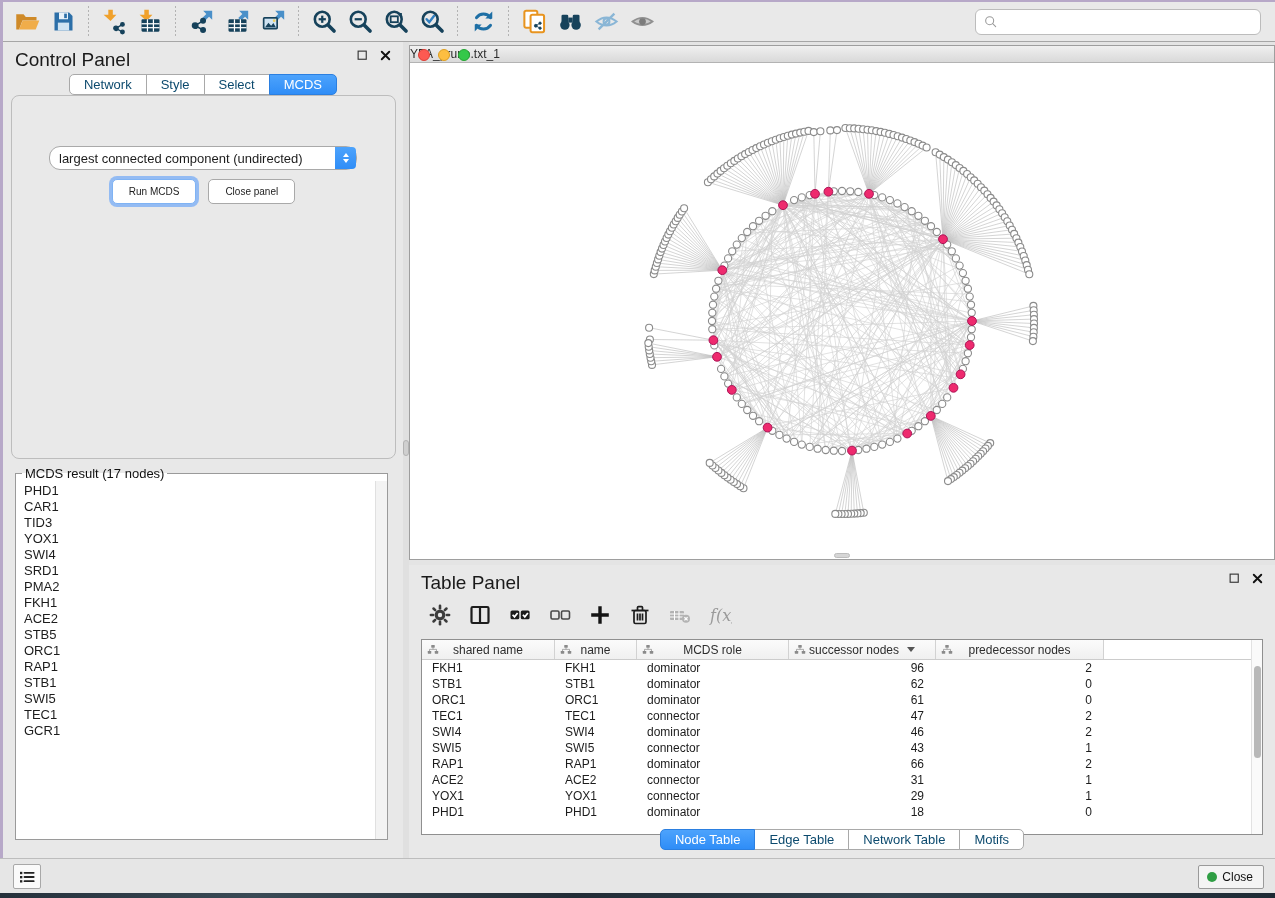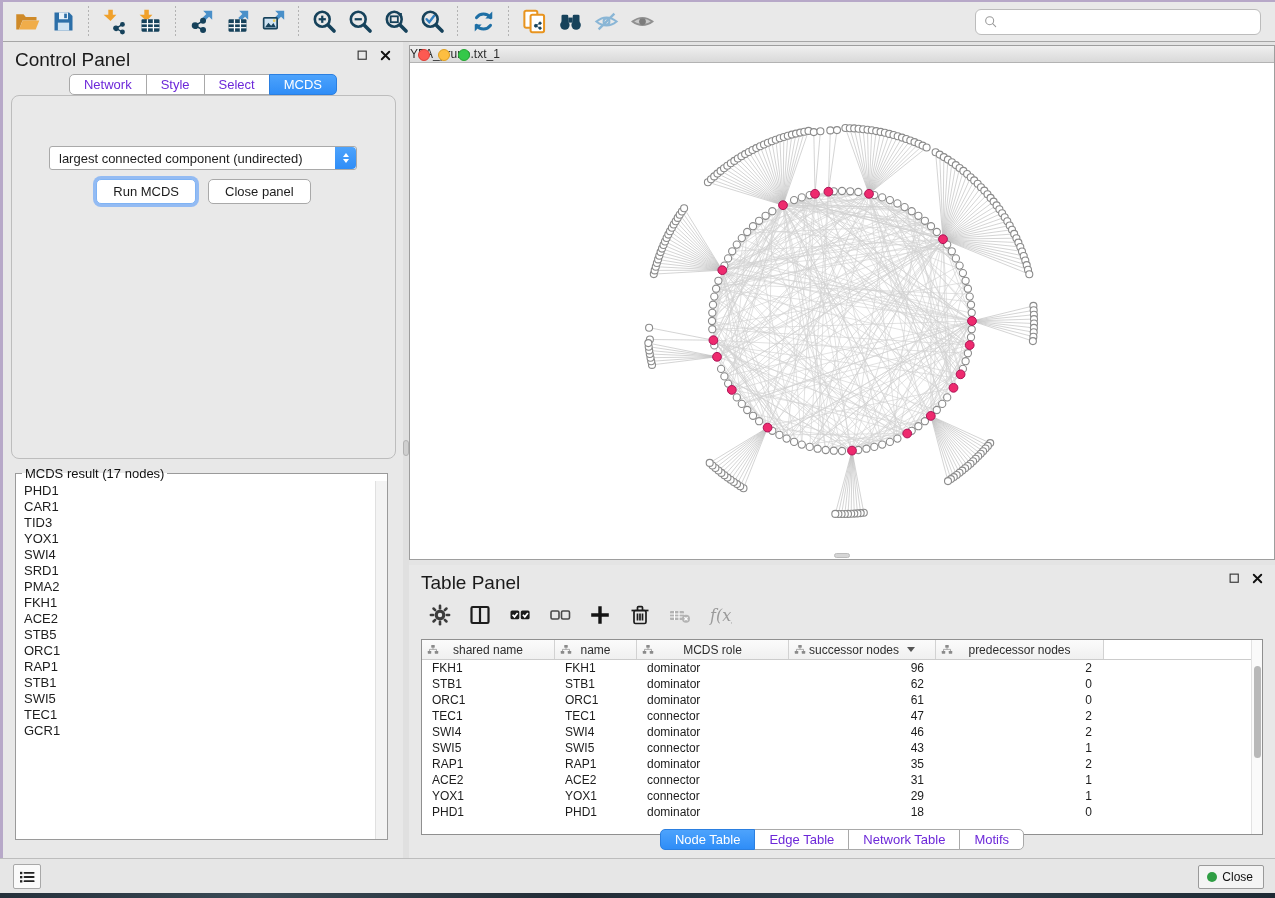--- a/index.html
+++ b/index.html
@@ -32,42 +32,42 @@
   .control-panel { position:absolute; left:0; top:0; width:400px; bottom:0; background:#e8e8e8; }
   .panel-header { position:relative; height:28px; }
   .panel-header .ph-title { position:absolute; left:12px; top:7px; font-size:19px; color:#1a1a1a; }
   .ph-icons { position:absolute; right:10px; top:6px; display:flex; gap:8px; }
   .ph-icons .ph-btn { width:15px; height:15px; border:none; background:transparent; padding:0; }
   .ph-icons svg { width:15px; height:15px; }
 
   .seg-tabs { position:absolute; left:0; right:0; display:flex; justify-content:center; }
   .cp-tabs { top:32px; }
   .seg-tab { height:21px; padding:0 14px; background:#fff; border:1px solid #a9a9a9;
-    margin-left:-1px; font-size:13px; color:#6d28d9; display:flex; align-items:center; cursor:default;
+    margin-left:-1px; font-size:13px; color:#0c4a6e; display:flex; align-items:center; cursor:default;
     font-family:"Liberation Sans",sans-serif; position:relative; }
   .seg-tab:first-child { border-radius:5px 0 0 5px; margin-left:0; }
   .seg-tab:last-child { border-radius:0 5px 5px 0; }
   .seg-tab.active { background:linear-gradient(var(--accent-light,#4da3fc),var(--accent,#2f8df7));
     border-color:#2b7fe0; color:#fff; z-index:1; }
 
   .cp-subpanel { position:absolute; left:8px; right:7px; top:53px; height:364px;
     border:1px solid #bdbdbd; border-radius:8px; background:#e9e9e9; }
   .opt-label { text-align:center; margin-top:18px; font-size:13px; }
   .mac-select { position:absolute; left:37px; right:38px; top:50px; height:24px; background:#fff;
-    border:1px solid #a9a9a9; border-radius:3px; display:flex; align-items:center; }
+    border:1px solid #a9a9a9; border-radius:11px; display:flex; align-items:center; }
   .mac-select .sel-value { flex:1; padding-left:9px; font-size:13px; white-space:nowrap; overflow:hidden; }
   .sel-stepper { width:21px; height:22px; margin-right:0px; border-radius:0 4px 4px 0;
     background:linear-gradient(var(--accent-light,#4da3fc),var(--accent,#2f8df7));
     display:flex; flex-direction:column; align-items:center; justify-content:center; gap:2px; }
   .sel-stepper i { width:0; height:0; border-left:3.5px solid transparent; border-right:3.5px solid transparent; }
   .sel-stepper .up { border-bottom:4.5px solid #fff; }
   .sel-stepper .dn { border-top:4.5px solid #fff; }
   .btn-row { position:absolute; top:83px; left:0; right:0; display:flex; justify-content:center; gap:12px; }
   .mac-btn { height:25px; padding:0 16px; background:#fff; border:1px solid #a9a9a9; border-radius:5px;
-    font-size:13px; font-family:"Liberation Sans",sans-serif; color:#1c1c1c; }
+    font-size:10px; font-family:"Liberation Sans",sans-serif; color:#1c1c1c; }
   .mac-btn.focused { box-shadow:0 0 0 3px rgba(77,150,252,.55); border-color:#7fb3f4; }
 
   .result-box { position:absolute; left:12px; right:15px; top:424px; height:374px;
     border:1px solid #9a9a9a; background:#fff; }
   .result-box legend { margin-left:6px; padding:0 3px; font-size:13px; background:transparent; color:#111; }
   .result-list { list-style:none; padding:2px 0 0 8px; }
   .result-list li { font-size:13px; line-height:16px; }
   .result-vtrack { position:absolute; top:0; right:0; bottom:0; width:12px; background:#f3f3f3;
     border-left:1px solid #e0e0e0; }
 
@@ -1327,21 +1327,21 @@
                 <div class="td txt" style="width: 133px;">SWI5</div>
                 <div class="td txt" style="width: 82px;">SWI5</div>
                 <div class="td txt" style="width: 152px;">connector</div>
                 <div class="td num" style="width: 147px;">43</div>
                 <div class="td num" style="width: 168px;">1</div>
               </div>
               <div class="trow">
                 <div class="td txt" style="width: 133px;">RAP1</div>
                 <div class="td txt" style="width: 82px;">RAP1</div>
                 <div class="td txt" style="width: 152px;">dominator</div>
-                <div class="td num" style="width: 147px;">35</div>
+                <div class="td num" style="width: 147px;">66</div>
                 <div class="td num" style="width: 168px;">2</div>
               </div>
               <div class="trow">
                 <div class="td txt" style="width: 133px;">ACE2</div>
                 <div class="td txt" style="width: 82px;">ACE2</div>
                 <div class="td txt" style="width: 152px;">connector</div>
                 <div class="td num" style="width: 147px;">31</div>
                 <div class="td num" style="width: 168px;">1</div>
               </div>
               <div class="trow">

